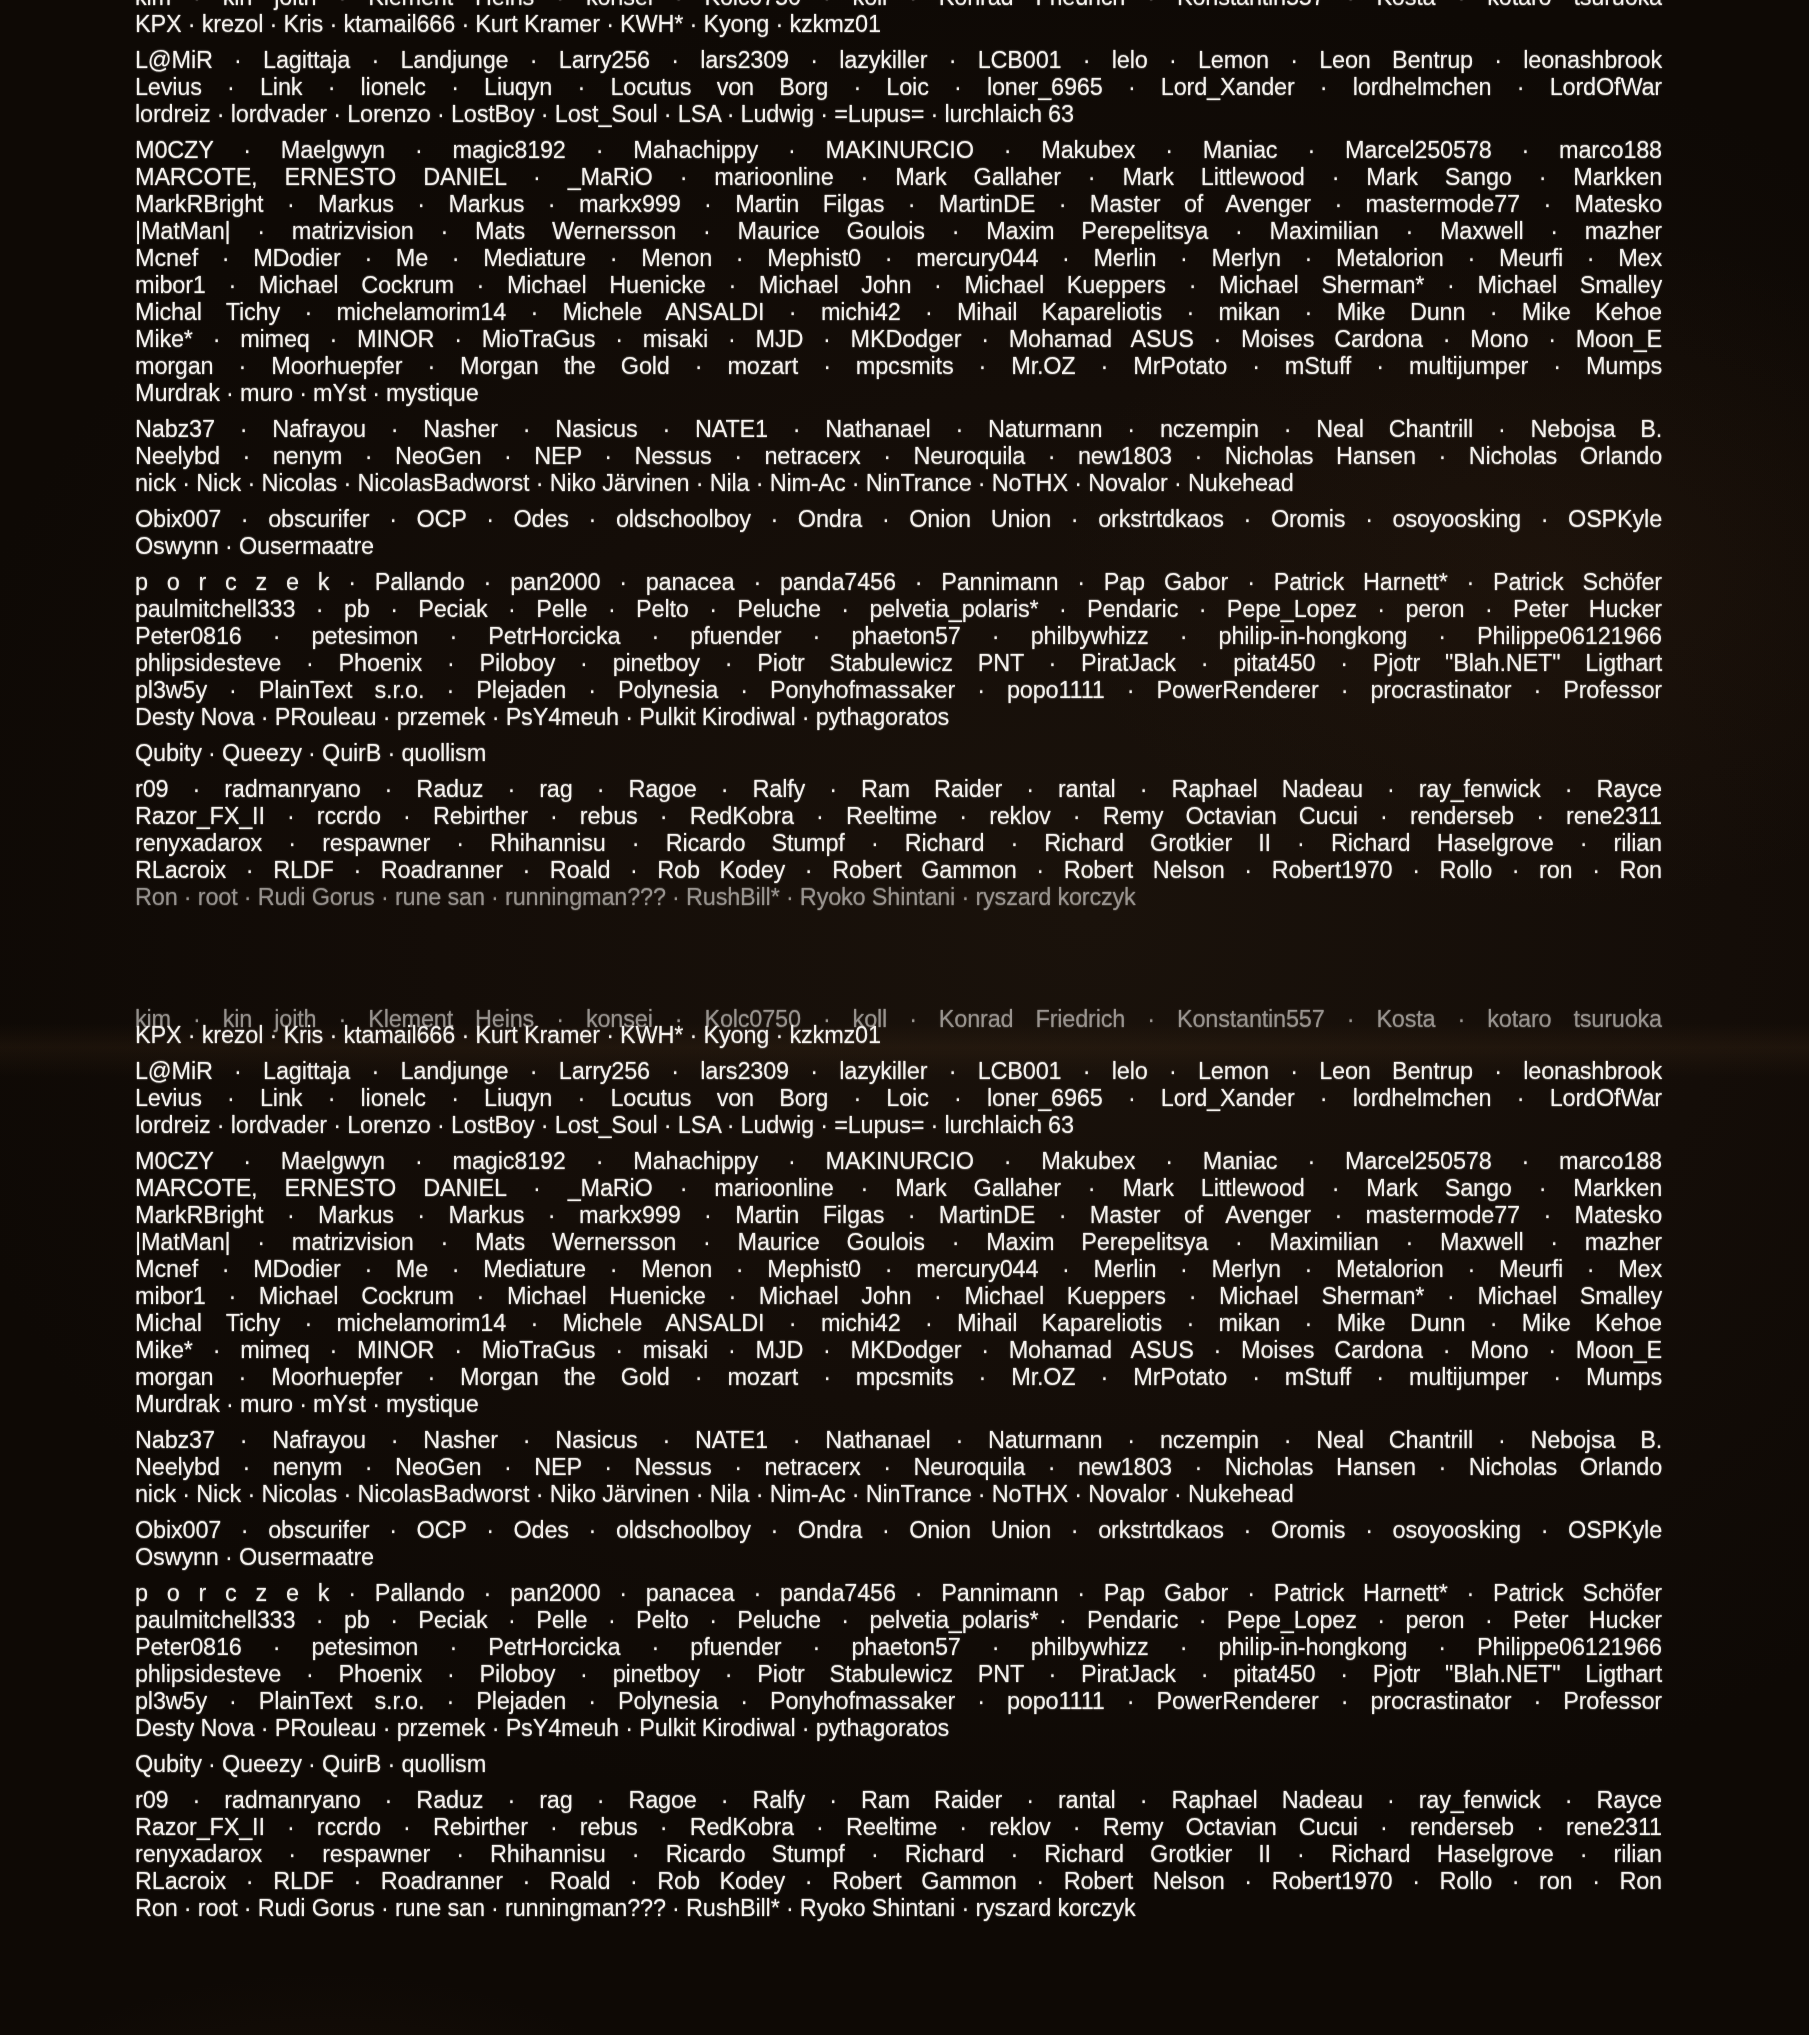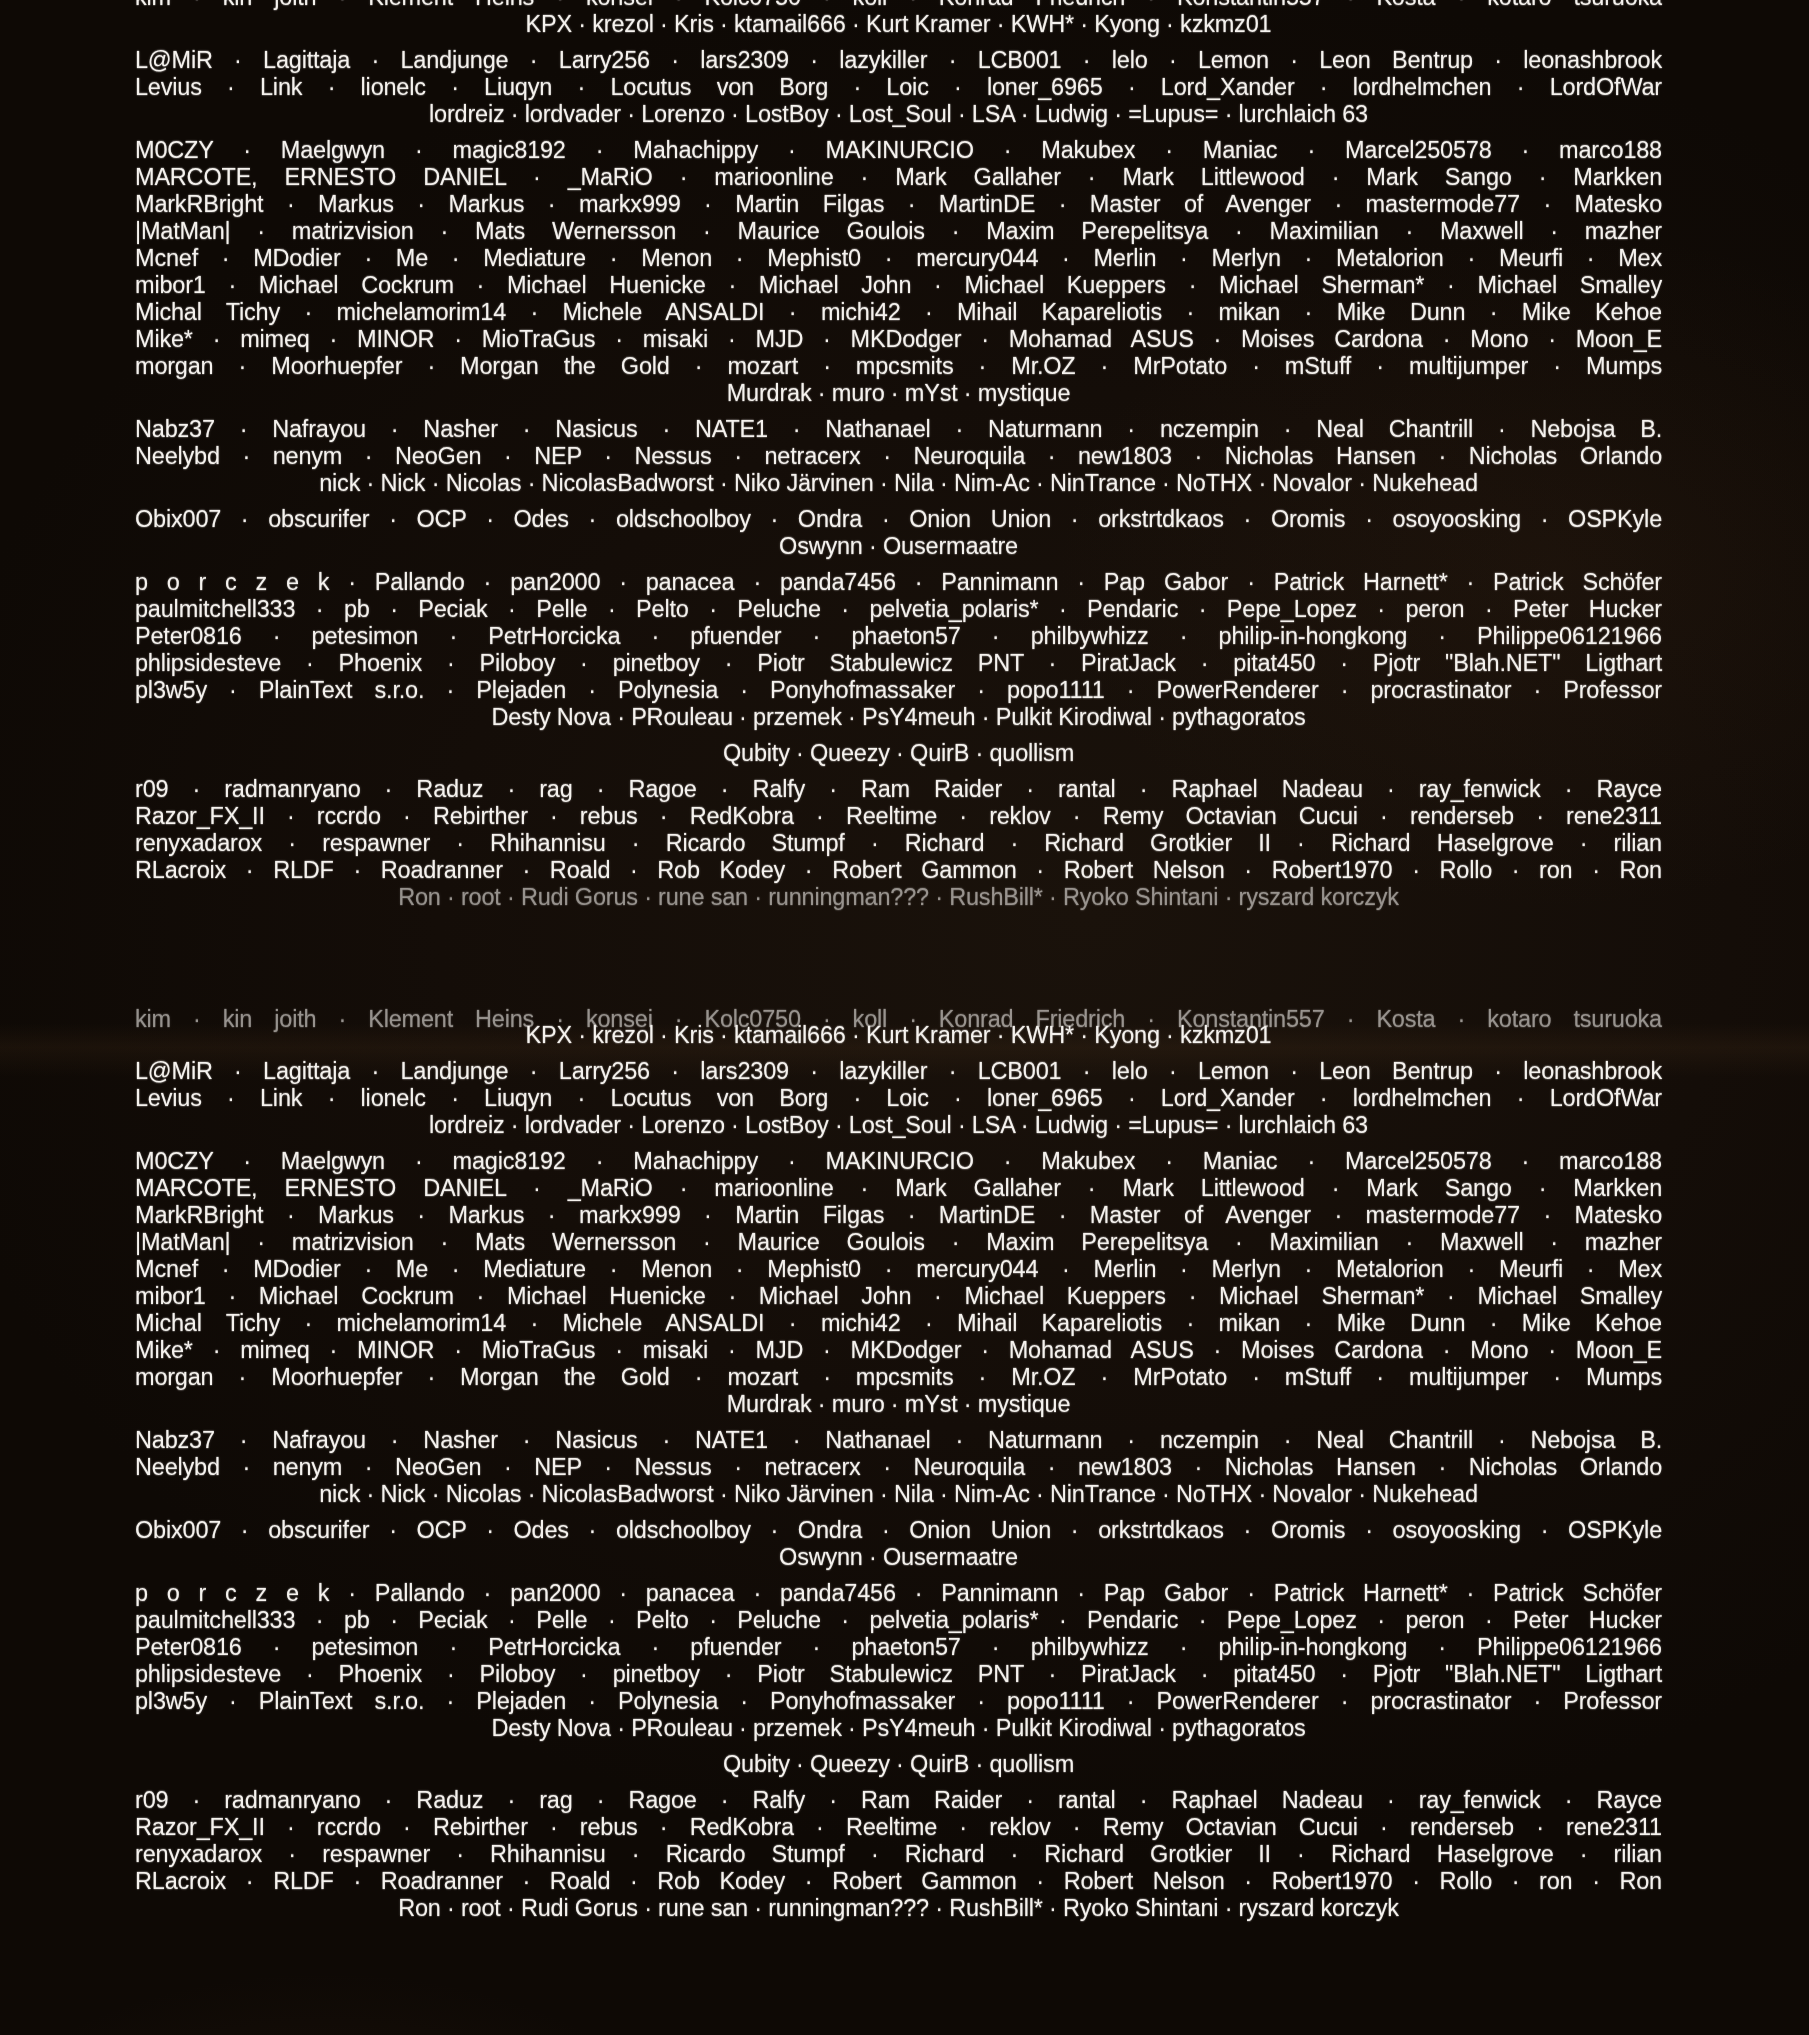--- a/index.html
+++ b/index.html
@@ -43,21 +43,21 @@
     height: 27px;
     overflow: visible;
     color: var(--fg, #f5f2ee);
     letter-spacing: -0.2px;
     text-shadow:
       0 0 2.7px rgba(255,255,255,0.22),
       0 0.9px 0.9px rgba(246,242,238,0.20),
       0 -0.9px 0.9px rgba(246,242,238,0.20);
   }
   .line.fill { text-align: justify; text-align-last: justify; }
-  .line.last { text-align: center; }
+  .line.last { text-align: left; }
   .line.blend { opacity: 0.58; filter: blur(0.7px); }
   .copy-2 .line.blend { position: relative; top: 11.3px; }
 </style>
 </head>
 <body>
 
 <div class="stage">
   <div class="seam"></div>
   <div class="copy copy-1">
       <div class="group">

